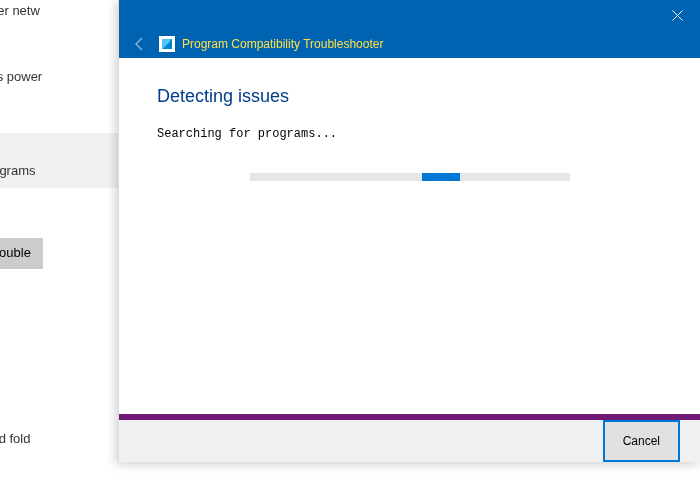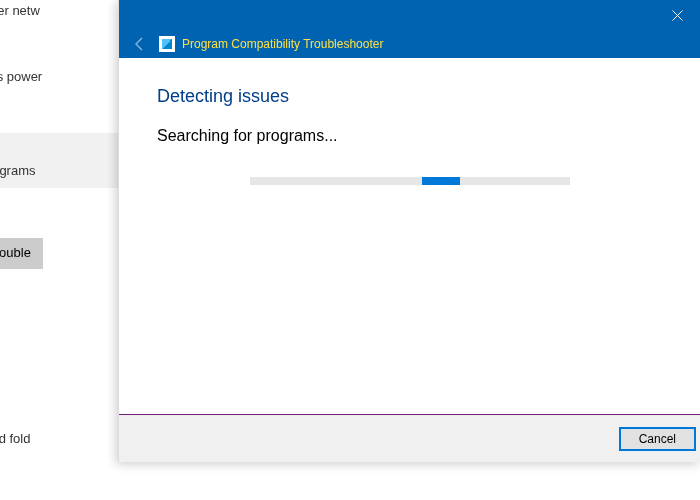--- a/index.html
+++ b/index.html
@@ -141,46 +141,46 @@
       flex: 1;
       padding: 28px 38px 24px 38px;
     }
     .detecting-heading {
       color: #003e8a;
       font-size: 18px;
       font-weight: 400;
       margin-bottom: 20px;
     }
     .status-text {
-      font-size: 16px;
+      font-size: 12px;
       color: #000;
       margin-bottom: 32px;
+      font-family: Liberation Mono, monospace;
     }
     .progress-track {
       width: 320px;
       height: 8px;
       background: #e6e6e6;
       margin: 0 auto;
       position: relative;
     }
     .progress-chunk {
       position: absolute;
       height: 100%;
       width: 38px;
       left: 172px;
       background: #0078d7;
     }
     .dialog-footer {
       height: 48px;
-      border-top: 1px solid #701a75;
+      border-top: 6px solid #701a75;
       background: #f0f0f0;
       display: flex;
-      align-items: center;
       justify-content: flex-end;
-      padding: 0 4px;
+      padding: 0 20px;
     }
     .cancel-btn {
       background: #e1e1e1;
       border: 2px solid #0078d7;
       color: #000;
       font-size: 12px;
       padding: 3px 18px;
       cursor: pointer;
       font-family: inherit;
     }

